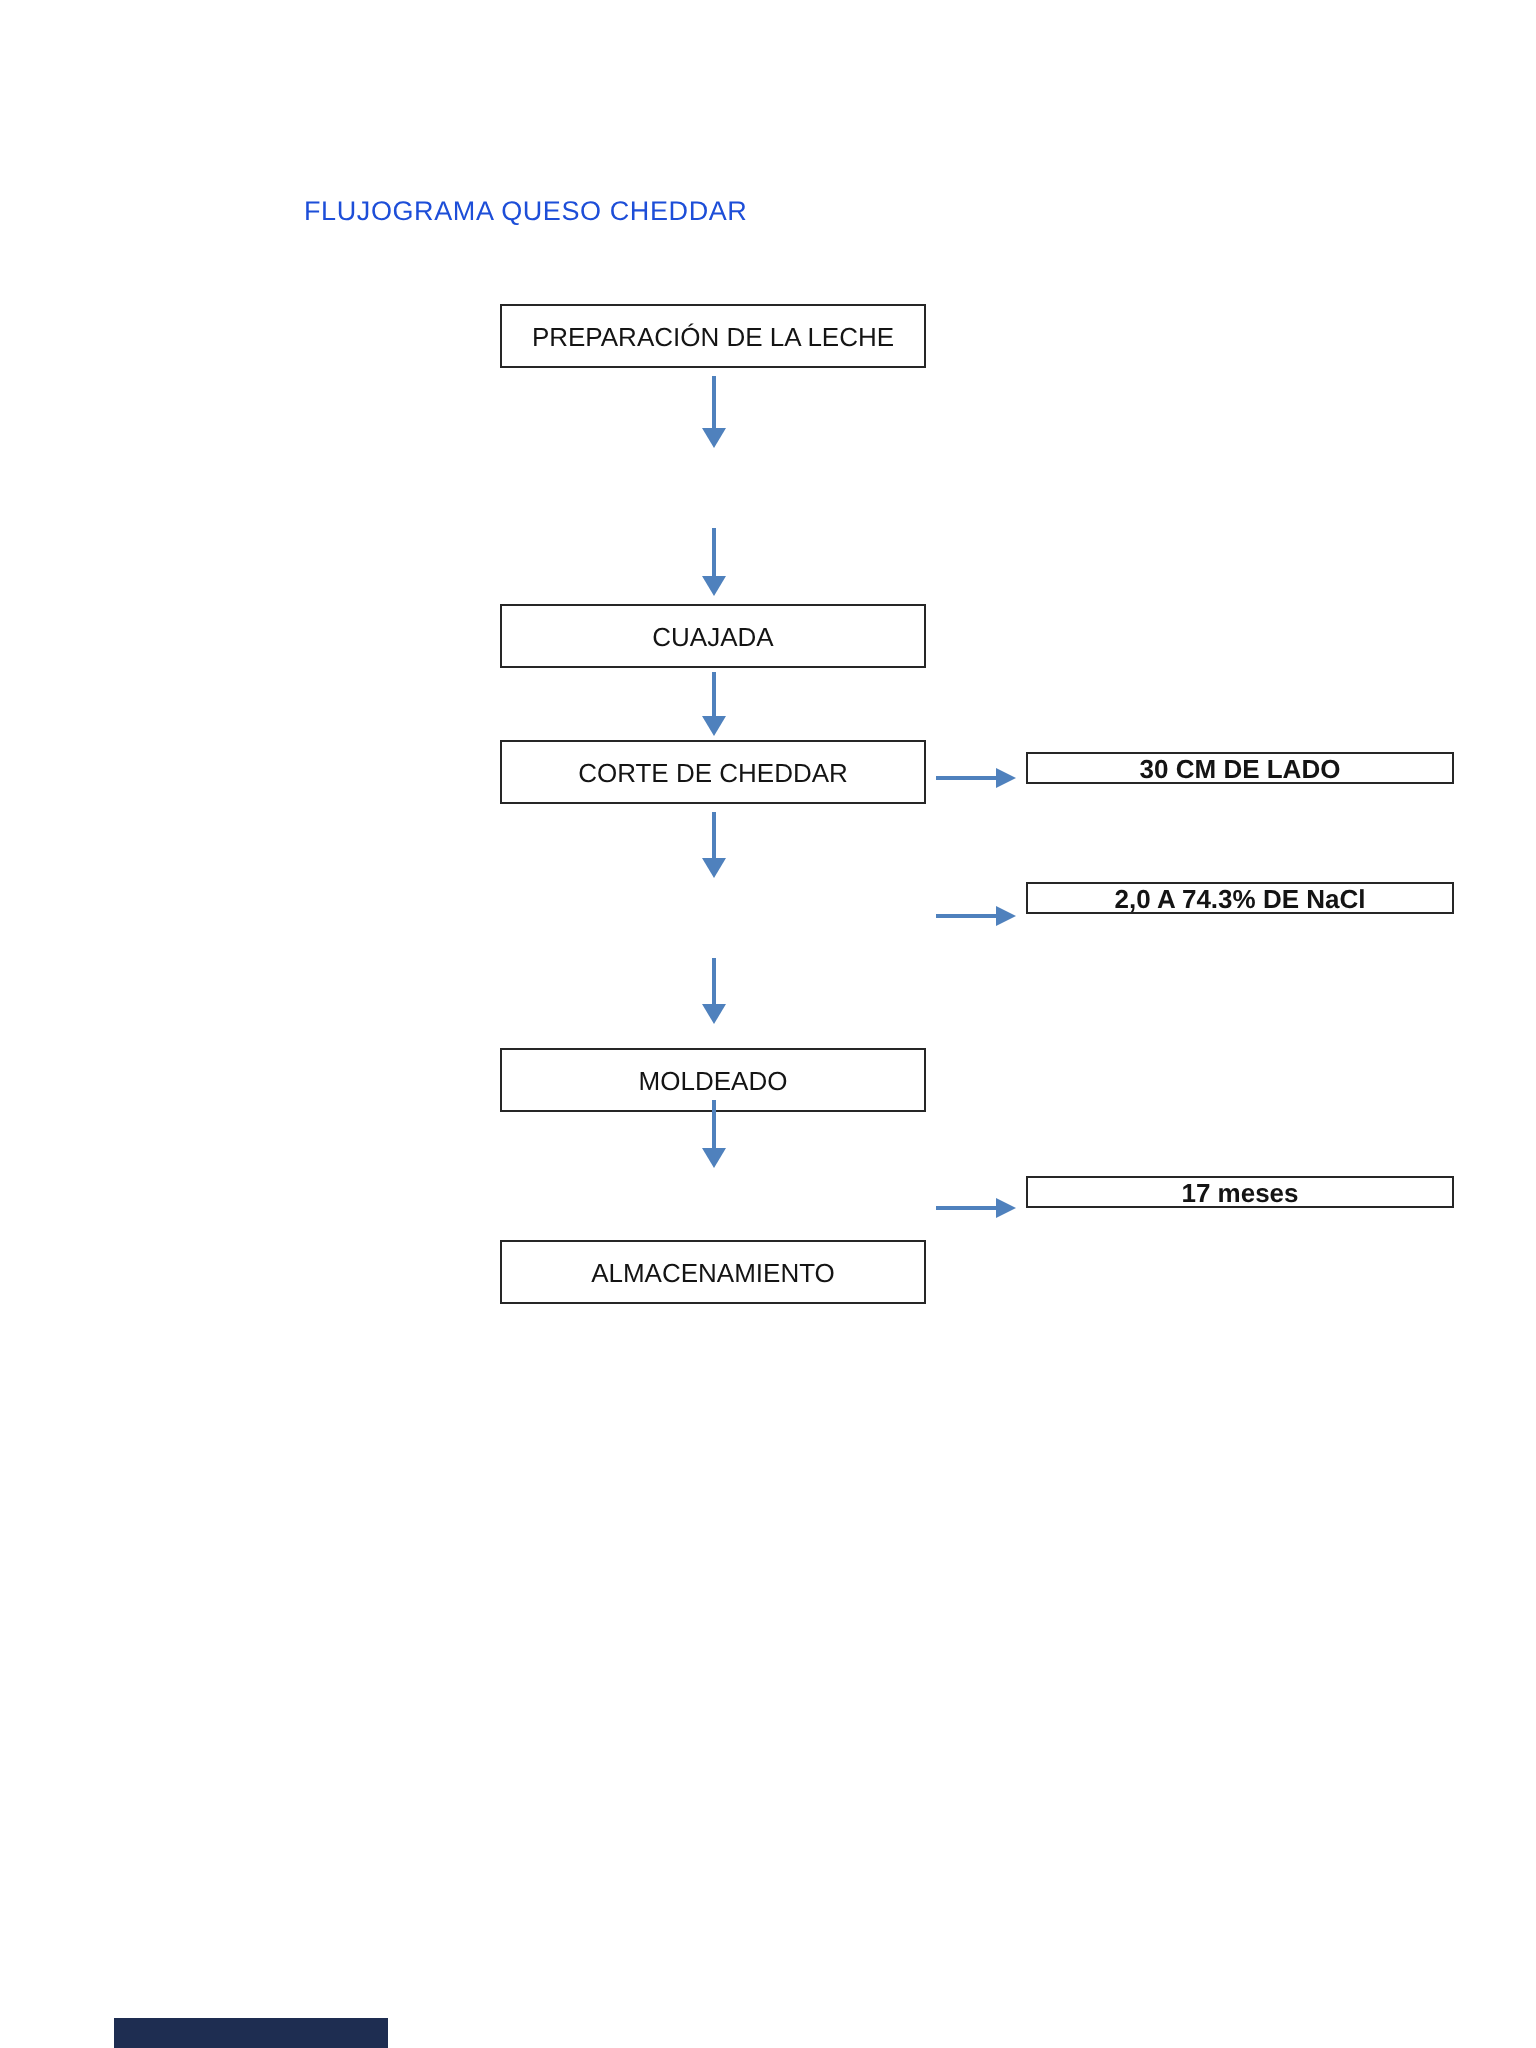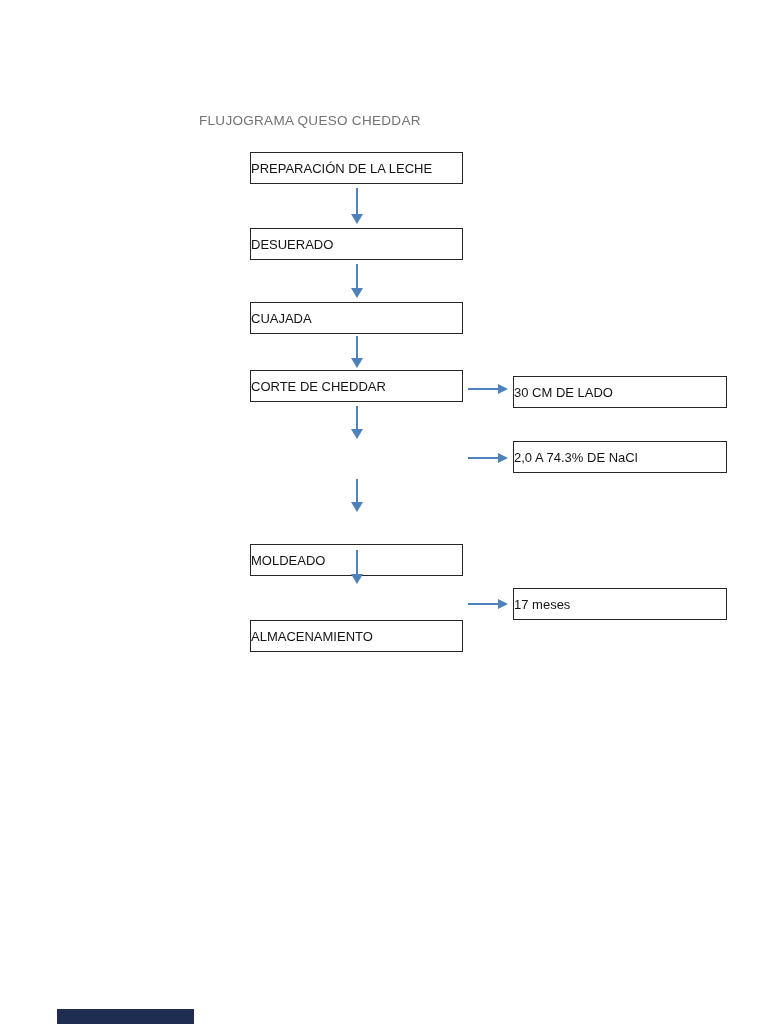--- a/index.html
+++ b/index.html
@@ -11,42 +11,41 @@
     position: relative;
     width: 768px;
     height: 1024px;
     background: #ffffff;
     overflow: hidden;
     font-family: "Liberation Sans", sans-serif;
   }
   .doc-title {
     position: absolute;
     left: 152px;
-    top: 113px;
+    top: 98px;
     font-size: 13.5px;
     letter-spacing: 0.3px;
-    color: #737373;
+    color: #1d4ed8;
     white-space: nowrap;
-    margin-left: 47px;
   }
   .flow-box {
     position: absolute;
     box-sizing: border-box;
     border: 1.5px solid #262626;
     background: #ffffff;
     display: flex;
     align-items: center;
-    justify-content: flex-start;
+    justify-content: center;
     font-size: 13px;
     color: #141414;
     text-align: center;
     white-space: nowrap;
   }
   .step-box  { left: 250px; width: 213px; height: 32px; }
-  .note-box  { left: 513px; width: 214px; height: 32px; }
+  .note-box  { left: 513px; width: 214px; height: 16px; font-weight: bold; }
   .arrow {
     position: absolute;
     color: #4f81bd;
   }
   .arrow svg { display: block; }
   .footer-bar {
     position: absolute;
     left: 57px;
     top: 1009px;
     width: 137px;
@@ -57,30 +56,27 @@
 </head>
 <body>
 
 <div id="page">
 
   <div class="doc-title">FLUJOGRAMA QUESO CHEDDAR</div>
 
   <div class="flow-box step-box" style="top:152px">
     <span>PREPARACIÓN DE LA LECHE</span>
   </div>
-  <div class="flow-box step-box" style="top:228px">
-    <span>DESUERADO</span>
-  </div>
   <div class="flow-box step-box" style="top:302px">
     <span>CUAJADA</span>
   </div>
   <div class="flow-box step-box" style="top:370px">
     <span>CORTE DE CHEDDAR</span>
   </div>
-  <div class="flow-box step-box" style="top:544px">
+  <div class="flow-box step-box" style="top:524px">
     <span>MOLDEADO</span>
   </div>
   <div class="flow-box step-box" style="top:620px">
     <span>ALMACENAMIENTO</span>
   </div>
 
   <div class="flow-box note-box" style="top:376px">
     <span>30 CM DE LADO</span>
   </div>
   <div class="flow-box note-box" style="top:441px">

